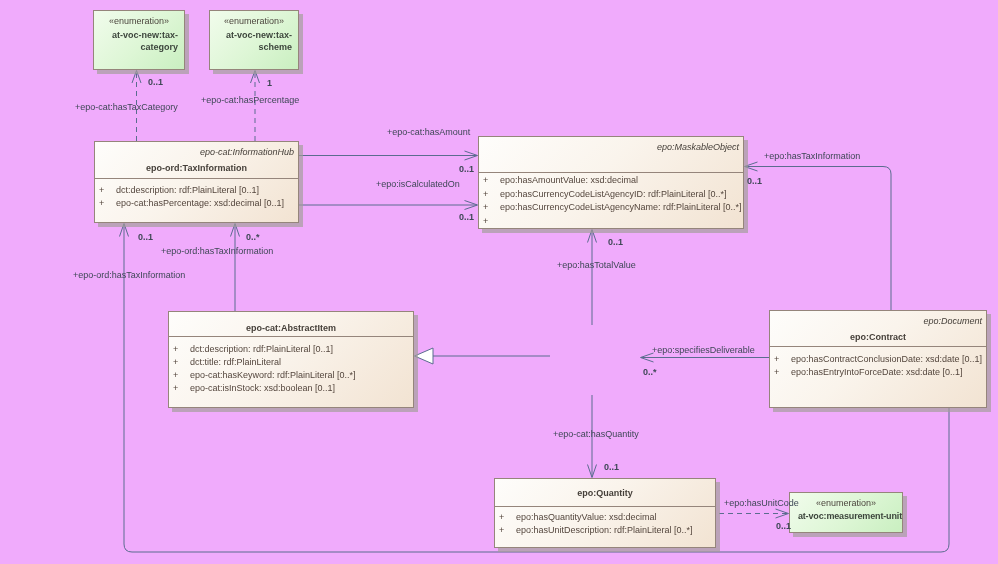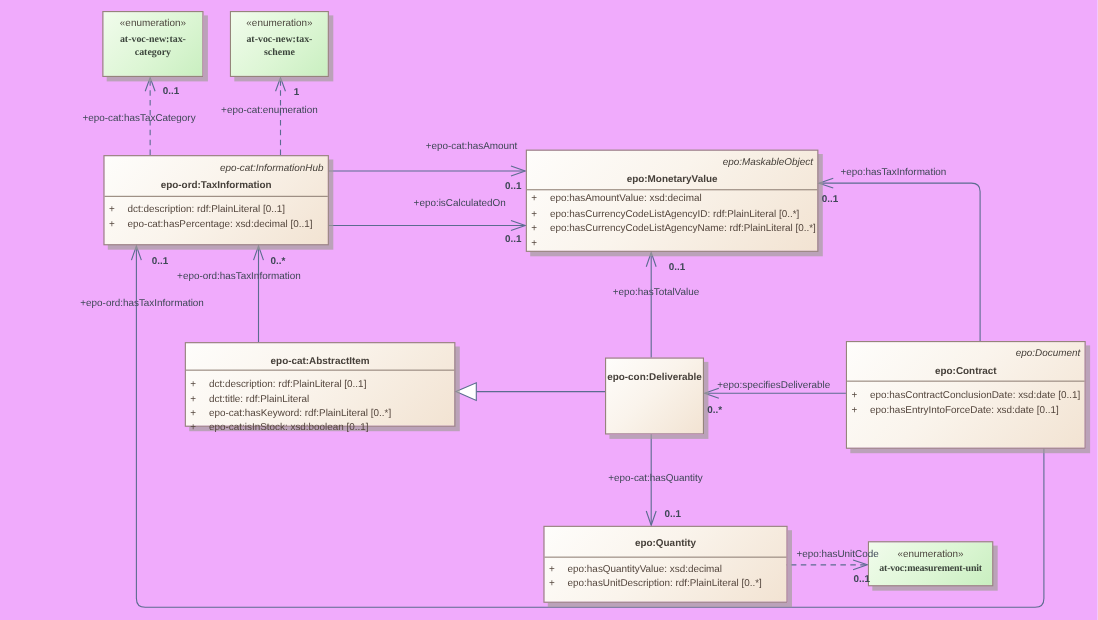--- a/index.html
+++ b/index.html
@@ -21,21 +21,21 @@
   .hdr{position:relative;border-bottom:1px solid #95857b;box-sizing:border-box;}
   .hdr.noline{border-bottom:none;}
   .stereo{position:absolute;right:4px;top:4px;font-size:9px;font-style:italic;color:#46403a;line-height:12px;white-space:nowrap;}
   .cname{position:absolute;left:0;right:0;text-align:center;font-size:9px;font-weight:bold;color:#46403a;line-height:12px;white-space:nowrap;}
   .attrs{position:relative;}
   .arow{position:relative;height:13px;line-height:13px;font-size:9px;color:#54463d;white-space:nowrap;}
   .arow .vis{position:absolute;left:4px;}
   .arow .atx{position:absolute;left:21px;}
 
   .estereo{text-align:center;font-size:9px;color:#4c463e;line-height:12px;}
-  .ename{text-align:center;font-size:9px;font-weight:bold;color:#3c453c;line-height:12px;font-family:Liberation Serif, serif;}
+  .ename{text-align:right;font-size:9px;font-weight:bold;color:#3c453c;line-height:12px;}
   .ename.nowrap{white-space:nowrap;letter-spacing:-0.15px;}
 
   .lbl{position:absolute;font-size:9px;color:#3e4756;white-space:nowrap;line-height:10px;}
   .mult{position:absolute;font-size:9px;font-weight:bold;color:#3e4756;white-space:nowrap;line-height:10px;}
 </style>
 </head>
 <body>
 
 <div id="canvas">
 
@@ -101,42 +101,41 @@
       <div class="arow">
           <span class="vis">+</span>
           <span class="atx">epo-cat:hasPercentage: xsd:decimal [0..1]</span>
         </div>
     </div>
   </div>
 
   <div class="cls" style="left:478px;top:136px;width:266px;height:93px;">
     <div class="hdr" style="height:36px;">
       <div class="stereo">epo:MaskableObject</div>
-      <div class="cname" style="top:19px;">epo:MonetaryValue</div>
     </div>
     <div class="attrs" style="padding-top:1px;">
       <div class="arow" style="height:13.5px;line-height:13.5px;">
           <span class="vis">+</span>
           <span class="atx">epo:hasAmountValue: xsd:decimal</span>
         </div>
       <div class="arow" style="height:13.5px;line-height:13.5px;">
           <span class="vis">+</span>
           <span class="atx">epo:hasCurrencyCodeListAgencyID: rdf:PlainLiteral [0..*]</span>
         </div>
       <div class="arow" style="height:13.5px;line-height:13.5px;">
           <span class="vis">+</span>
           <span class="atx">epo:hasCurrencyCodeListAgencyName: rdf:PlainLiteral [0..*]</span>
         </div>
       <div class="arow" style="height:13.5px;line-height:13.5px;">
           <span class="vis">+</span>
         </div>
     </div>
   </div>
 
-  <div class="cls" style="left:168px;top:311px;width:246px;height:77px;">
+  <div class="cls" style="left:168px;top:311px;width:246px;height:97px;">
     <div class="hdr" style="height:25px;">
       <div class="cname" style="top:10px;">epo-cat:AbstractItem</div>
     </div>
     <div class="attrs" style="padding-top:6px;">
       <div class="arow">
           <span class="vis">+</span>
           <span class="atx">dct:description: rdf:PlainLiteral [0..1]</span>
         </div>
       <div class="arow">
           <span class="vis">+</span>
@@ -146,25 +145,20 @@
           <span class="vis">+</span>
           <span class="atx">epo-cat:hasKeyword: rdf:PlainLiteral [0..*]</span>
         </div>
       <div class="arow">
           <span class="vis">+</span>
           <span class="atx">epo-cat:isInStock: xsd:boolean [0..1]</span>
         </div>
     </div>
   </div>
 
-  <div class="cls" style="left:550px;top:325px;width:90px;height:70px;">
-    <div class="hdr noline" style="height:70px;">
-      <div class="cname" style="top:10px;">epo-con:Deliverable</div>
-    </div>
-  </div>
 
   <div class="cls" style="left:769px;top:310px;width:218px;height:98px;">
     <div class="hdr" style="height:36px;">
       <div class="stereo">epo:Document</div>
       <div class="cname" style="top:20px;">epo:Contract</div>
     </div>
     <div class="attrs" style="padding-top:6px;">
       <div class="arow" style="height:12.5px;line-height:12.5px;">
           <span class="vis">+</span>
           <span class="atx">epo:hasContractConclusionDate: xsd:date [0..1]</span>
@@ -193,21 +187,21 @@
   </div>
 
   <div class="enum" style="left:789px;top:492px;width:114px;height:41px;">
     <div class="estereo" style="margin-top:4px;">«enumeration»</div>
     <div class="ename nowrap" style="margin-top:1px;">at-voc:measurement-unit</div>
   </div>
 
   <span class="lbl" style="left:75px;top:102px;">+epo-cat:hasTaxCategory</span>
   <span class="mult" style="left:148px;top:77px;">0..1</span>
 
-  <span class="lbl" style="left:201px;top:95px;">+epo-cat:enumeration</span>
+  <span class="lbl" style="left:201px;top:95px;">+epo-cat:hasPercentage</span>
   <span class="mult" style="left:267px;top:78px;">1</span>
 
   <span class="lbl" style="left:387px;top:127px;">+epo-cat:hasAmount</span>
   <span class="mult" style="left:459px;top:164px;">0..1</span>
 
   <span class="lbl" style="left:376px;top:179px;">+epo:isCalculatedOn</span>
   <span class="mult" style="left:459px;top:212px;">0..1</span>
 
   <span class="lbl" style="left:557px;top:260px;">+epo:hasTotalValue</span>
   <span class="mult" style="left:608px;top:237px;">0..1</span>

